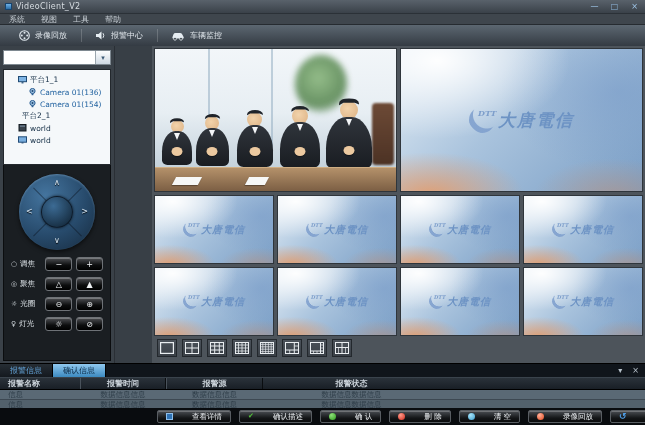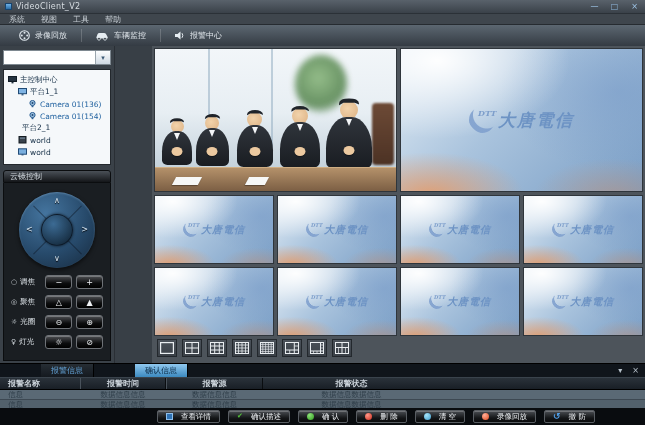--- a/index.html
+++ b/index.html
@@ -110,38 +110,38 @@
 
   
   .layout-bar { height:24px; display:flex; align-items:center; gap:5px; padding-left:3px; }
   .lay-btn { width:20px; height:18px; border:1px solid #23282d; background:linear-gradient(#4b525a,#3a4047);
              display:flex; align-items:center; justify-content:center; }
   .lay-btn svg { display:block; }
 
   
   .alarm { position:absolute; left:0; right:0; bottom:0; height:62px; background:#0f1318; border-top:1px solid #000; }
   .alarm-tabs { height:13px; display:flex; align-items:stretch; background:#10151b; position:relative; }
-  .atab { padding:0 10px; font-size:8px; display:flex; align-items:center; color:#63a2d6; background:linear-gradient(#262d34,#14191f); border-right:1px solid #000;margin-left:41px; }
+  .atab { padding:0 10px; font-size:8px; display:flex; align-items:center; color:#63a2d6; background:linear-gradient(#262d34,#14191f); border-right:1px solid #000; }
   .atab.active { background:linear-gradient(#90c8ef,#3c8ac0); color:#0b2b47; }
   .alarm-winctl { position:absolute; right:6px; top:0; height:13px; display:flex; gap:10px; align-items:center; }
   .awc { font-size:8px; color:#b9c3cc; line-height:10px; }
   .alarm-head { height:13px; display:flex; align-items:center; background:linear-gradient(#2a323a,#191f26); border-top:1px solid #3a434c; border-bottom:1px solid #000; font-size:8px; color:#cbd3da; font-weight:bold; }
   .alarm-row { height:10px; display:flex; align-items:center; font-size:7.5px; color:#2e3d48; border-bottom:1px solid #3d4852; }
   .alarm-row.r0 { background:#5a6975; }
   .alarm-row.r1 { background:#52616c; }
   .c0 { width:80px; padding-left:8px; }
   .c1 { width:86px; text-align:center; }
   .c2 { width:97px; text-align:center; }
   .c3 { width:177px; text-align:center; }
   .alarm-head .c1, .alarm-head .c2 { border-left:1px solid #49525b; border-right:1px solid #0a0d10; }
 
   .action-bar { position:absolute; left:0; right:0; bottom:0; height:17px; background:#090c0f; display:flex; align-items:center; gap:8px; padding-left:157px; }
   .act-btn { height:13px; padding:0 8px; border-radius:2px; border:1px solid #585d62;
              background:linear-gradient(#4a4e53,#131517 65%,#0a0b0c); color:#eef1f4; font-size:7.5px;
-             display:flex; align-items:center; gap:8px; white-space:nowrap; box-shadow:inset 0 1px 0 rgba(255,255,255,.22); }
+             display:flex; align-items:center; gap:19px; white-space:nowrap; box-shadow:inset 0 1px 0 rgba(255,255,255,.22); }
   .ai { font-size:7px; line-height:7px; }
   .ai.sq { width:7px; height:7px; background:#2f72b4; border:1px solid #8fc0ec; font-size:0; }
   .ai.check { color:#53c13a; font-weight:bold; }
   .ai.dot { width:7px; height:7px; border-radius:50%; font-size:0; }
   .ai.green { background:radial-gradient(circle at 35% 30%, #8fe07a, #2f9e1e); }
   .ai.red { background:radial-gradient(circle at 35% 30%, #ff9a8a, #cf2c1e); }
   .ai.teal { background:radial-gradient(circle at 35% 30%, #a8e4f8, #3e9ecf); }
   .ai.orange { background:radial-gradient(circle at 35% 30%, #ffb09a, #e04a1f); }
   .ai.undo { color:#4f9fe8; font-weight:bold; font-size:9px; }
 </style>
@@ -172,53 +172,45 @@
       <svg class="tab-ic" width="11" height="11" viewBox="0 0 11 11">
           <circle cx="5.5" cy="5.5" r="4.8" fill="none" stroke="#dfe6ec" stroke-width="1.1"></circle>
           <circle cx="5.5" cy="2.8" r="1" fill="#dfe6ec"></circle>
           <circle cx="5.5" cy="8.2" r="1" fill="#dfe6ec"></circle>
           <circle cx="2.8" cy="5.5" r="1" fill="#dfe6ec"></circle>
           <circle cx="8.2" cy="5.5" r="1" fill="#dfe6ec"></circle>
         </svg>
       <span>录像回放</span>
     </div>
     <div class="tool-tab">
+      <svg class="tab-ic" width="11" height="11" viewBox="0 0 11 11">
+          <polygon points="1,4 3.5,4 6.5,1.5 6.5,9.5 3.5,7 1,7" fill="#e6edf2"></polygon>
+          <path d="M8 3.2 Q9.6 5.5 8 7.8" fill="none" stroke="#e6edf2" stroke-width="1"></path>
+        </svg>
+      <span>报警中心</span>
+    </div>
+    <div class="tool-tab">
       <svg class="tab-ic" width="14" height="10" viewBox="0 0 14 10">
           <path d="M1.5 6 L2.5 3.2 Q3 2 4.5 2 L9 2 Q10.5 2 11.3 3.4 L12.6 6 Q13 6.8 12.5 7.5 L1.8 7.5 Q1.1 6.9 1.5 6 Z" fill="#e6edf2"></path>
           <circle cx="4" cy="7.8" r="1.4" fill="#2c333a" stroke="#e6edf2" stroke-width=".8"></circle>
           <circle cx="10" cy="7.8" r="1.4" fill="#2c333a" stroke="#e6edf2" stroke-width=".8"></circle>
         </svg>
       <span>车辆监控</span>
     </div>
-    <div class="tool-tab">
-      <svg class="tab-ic" width="11" height="11" viewBox="0 0 11 11">
-          <polygon points="1,4 3.5,4 6.5,1.5 6.5,9.5 3.5,7 1,7" fill="#e6edf2"></polygon>
-          <path d="M8 3.2 Q9.6 5.5 8 7.8" fill="none" stroke="#e6edf2" stroke-width="1"></path>
-        </svg>
-      <span>报警中心</span>
-    </div>
   </div>
 
   <div class="main">
 
     <div class="sidebar">
       <div class="combo">
         <span class="combo-val"></span>
         <span class="combo-arrow">▾</span>
       </div>
 
       <div class="tree">
-        <div class="tree-item" style="padding-left:2px">
-          <svg class="ti" viewBox="0 0 9 8">
-              <rect x="0.5" y="0.5" width="8" height="5" fill="#2a3better" stroke="#16222e"></rect>
-              <rect x="0.5" y="0.5" width="8" height="5" fill="#243240" stroke="#111c26"></rect>
-              <rect x="3.5" y="6" width="2" height="1.4" fill="#243240"></rect>
-            </svg>
-          <span>主控制中心</span>
-        </div>
         <div class="tree-item" style="padding-left:12px">
           <svg class="ti" viewBox="0 0 9 8">
               <rect x="0.5" y="0.5" width="8" height="5.2" fill="#7fb4e4" stroke="#1f4a74"></rect>
               <rect x="3.5" y="6.2" width="2" height="1.2" fill="#1f4a74"></rect>
             </svg>
           <span>平台1_1</span>
         </div>
         <div class="tree-item" style="padding-left:22px">
           <svg class="ti" viewBox="0 0 9 8">
               <circle cx="4.5" cy="3" r="2.6" fill="#9fc2e0" stroke="#2a5d92"></circle>
@@ -247,21 +239,20 @@
         </div>
         <div class="tree-item" style="padding-left:12px">
           <svg class="ti" viewBox="0 0 9 8">
               <rect x="0.5" y="0.8" width="8" height="5.4" fill="#79aede" stroke="#214b77"></rect>
               <rect x="3.5" y="6.4" width="2" height="1" fill="#214b77"></rect>
             </svg>
           <span>world</span>
         </div>
       </div>
 
-      <div class="ptz-header">云镜控制</div>
       <div class="ptz">
         <div class="dpad">
           <span class="seam a"></span>
           <span class="seam b"></span>
           <span class="dir up">∧</span>
           <span class="dir down">∨</span>
           <span class="dir left">&lt;</span>
           <span class="dir right">&gt;</span>
         </div>
 

